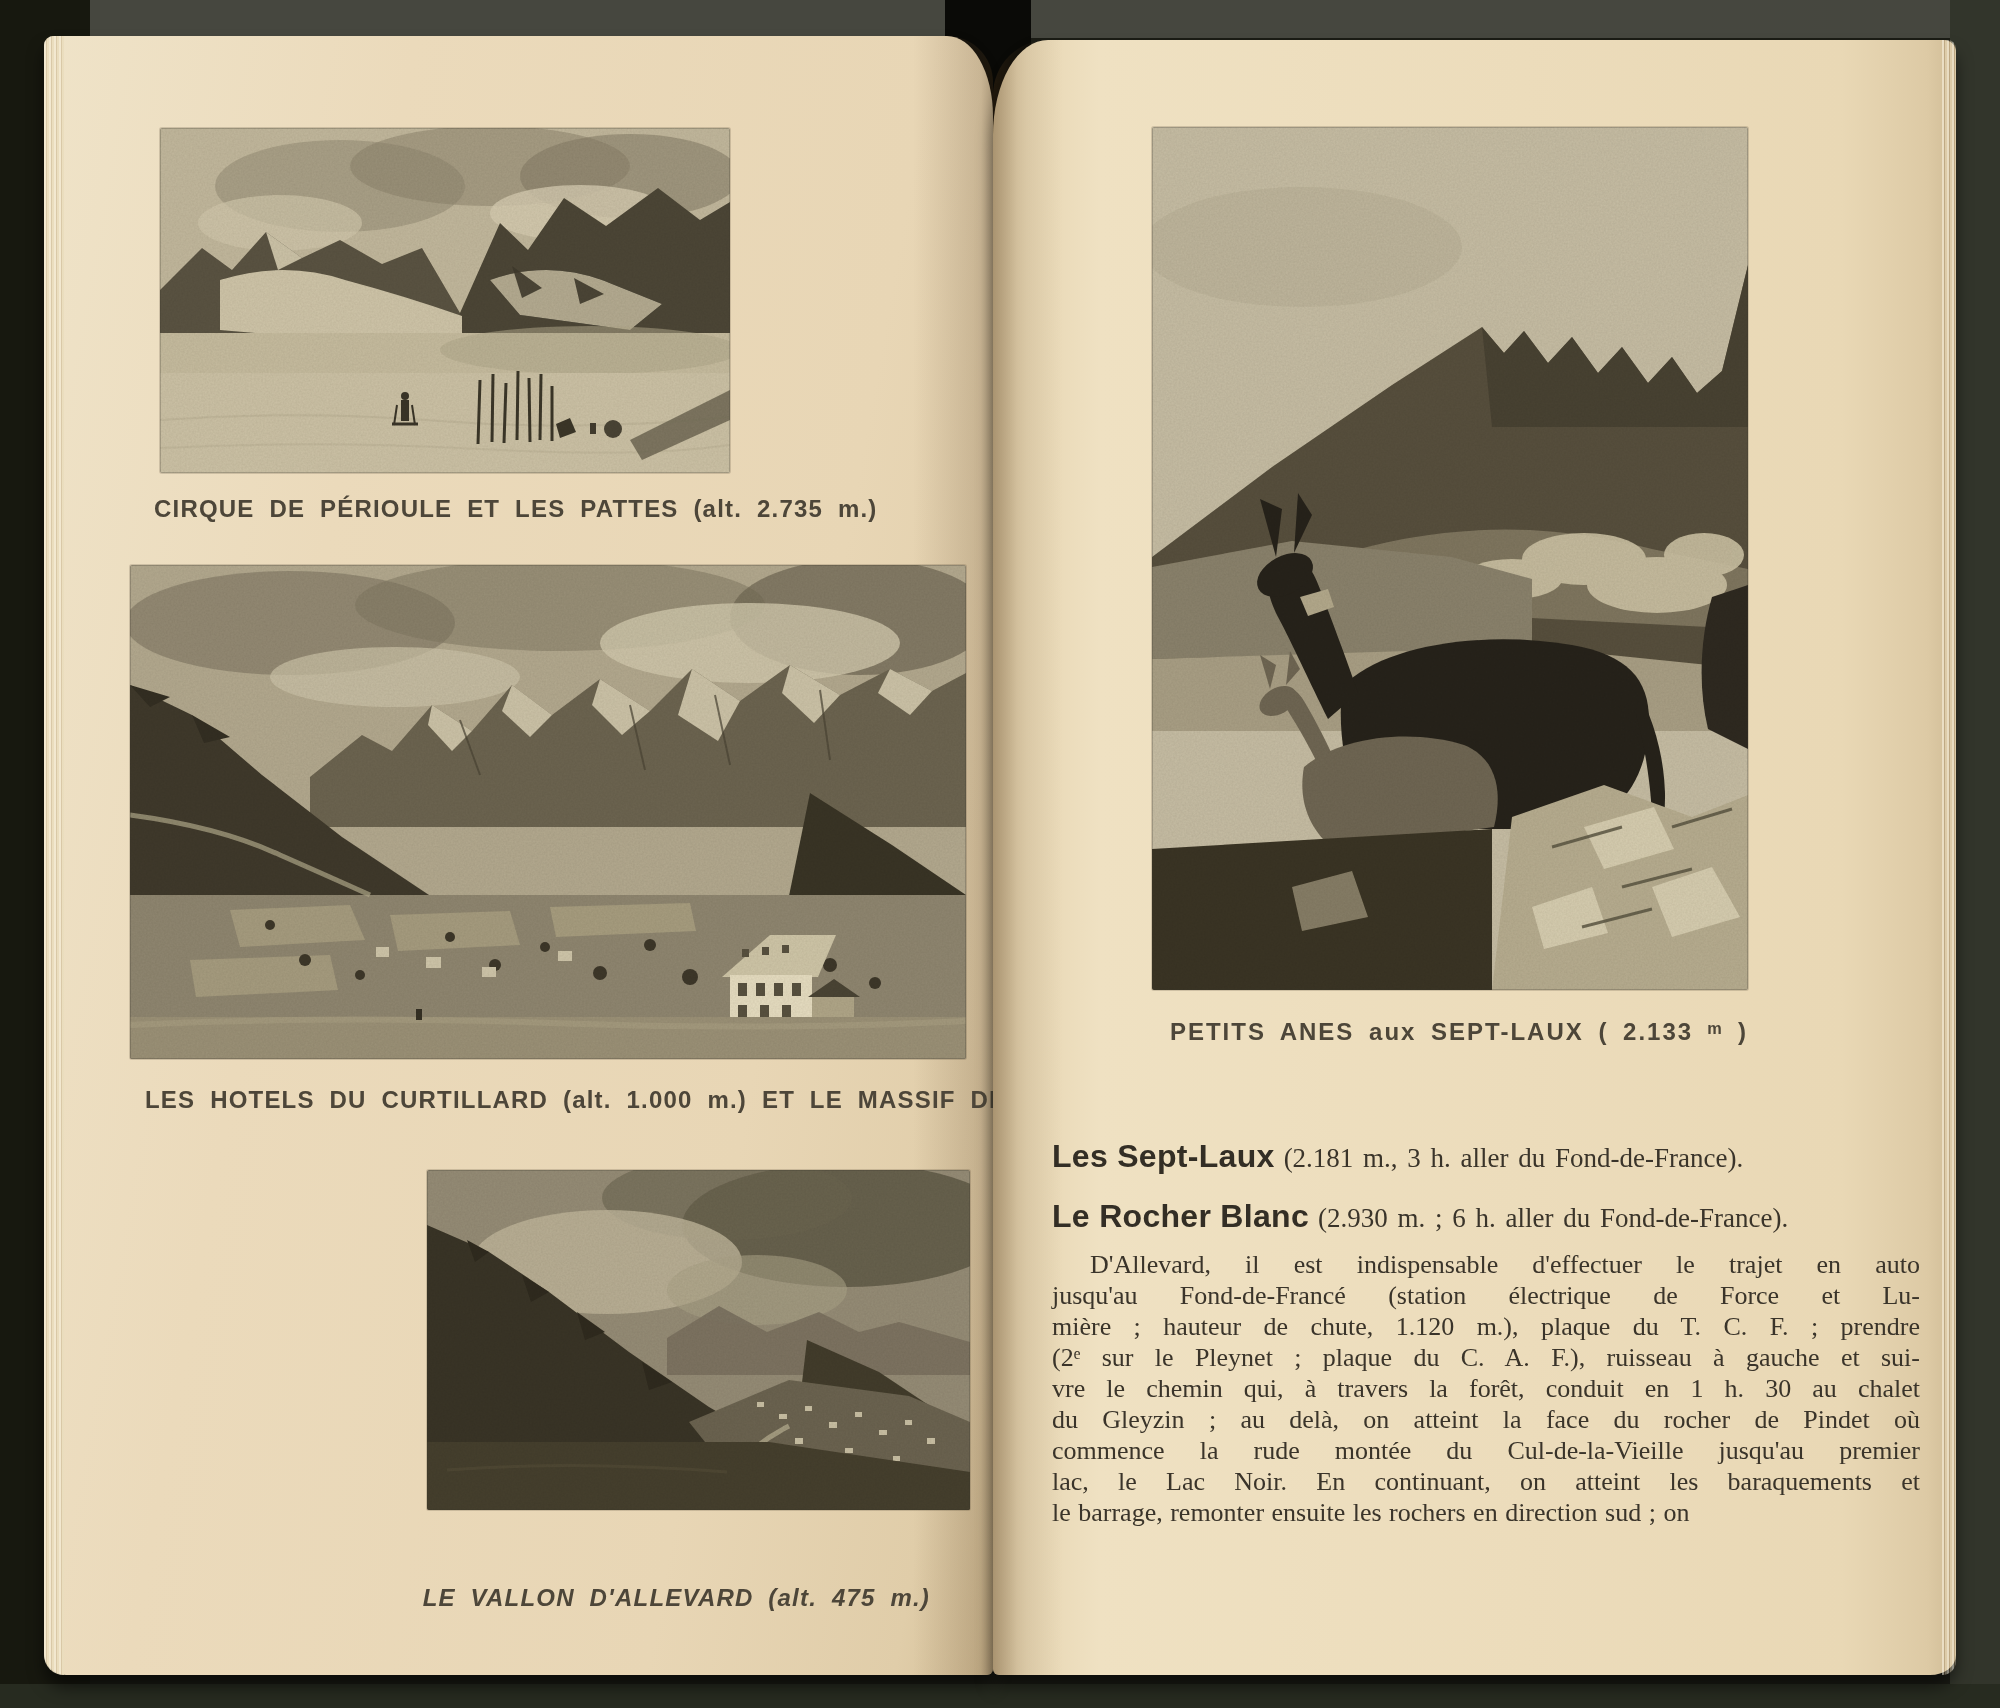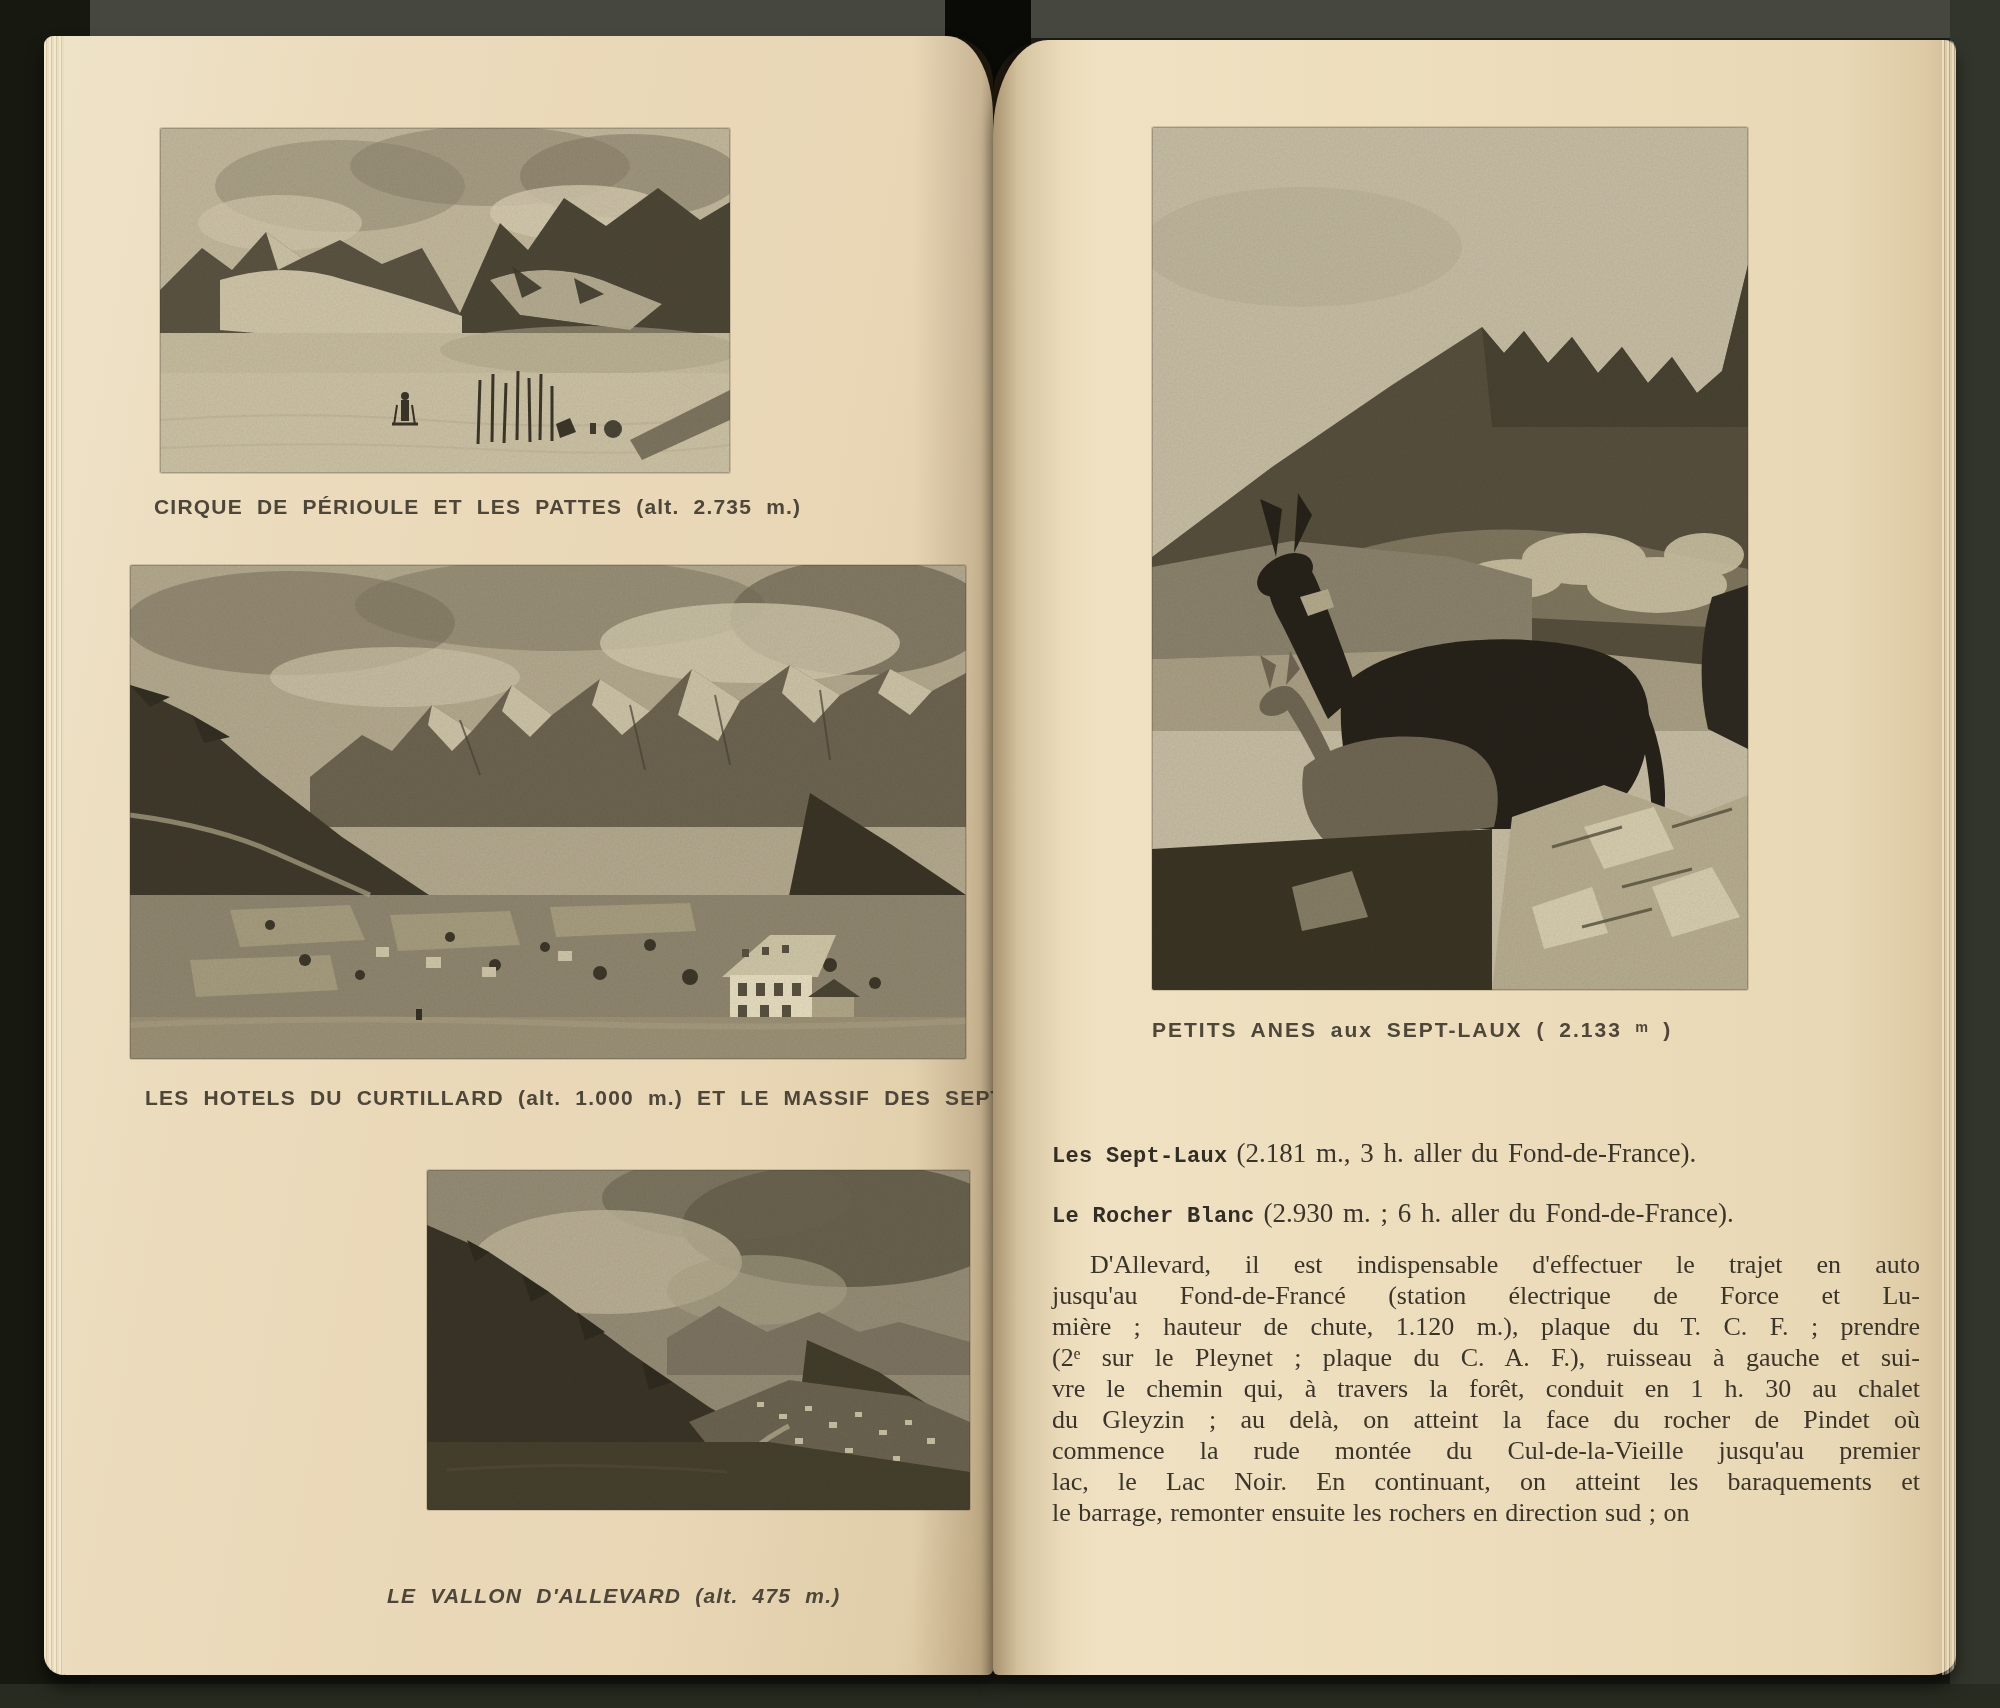--- a/index.html
+++ b/index.html
@@ -45,25 +45,25 @@
     background:linear-gradient(to right,rgba(80,55,25,.33),rgba(95,70,40,.12) 35%,rgba(95,70,40,0));}
 
   
   .photo{position:absolute;overflow:hidden;border-radius:2px;box-shadow:0 0 0 1px rgba(60,50,35,.18);}
   .photo svg{display:block;width:100%;height:100%;}
   .grain{mix-blend-mode:multiply;}
 
   
   .photo-caption{
     position:absolute;font-family:"Liberation Sans", sans-serif;font-weight:700;
-    color:#4d4639;font-size:21px;letter-spacing:1.2px;word-spacing:7px;
-    white-space:nowrap;text-align:left;
+    color:#4d4639;font-size:24px;letter-spacing:1.2px;word-spacing:7px;
+    white-space:nowrap;text-align:right;
   }
   .entry{position:absolute;left:59px;width:868px;font-size:27px;color:#3a342a;white-space:nowrap;}
-  .entry strong{font-family:Liberation Mono, monospace;font-weight:700;color:#332e25;font-size:22px;letter-spacing:.3px;}
+  .entry strong{font-family:Liberation Sans, sans-serif;font-weight:700;color:#332e25;font-size:32px;letter-spacing:.3px;}
   .entry .entry-detail{margin-left:9px;word-spacing:3px;}
   .para{position:absolute;left:59px;width:868px;color:#3a342a;font-size:26px;}
   .para .pl{line-height:31px;height:31px;text-align:justify;text-align-last:justify;word-spacing:1px;}
   .para .pl.first{text-indent:38px;}
   .para .pl.last{text-align-last:left;}
 </style>
 </head>
 <body>
 
 <div class="bg-left"></div>

